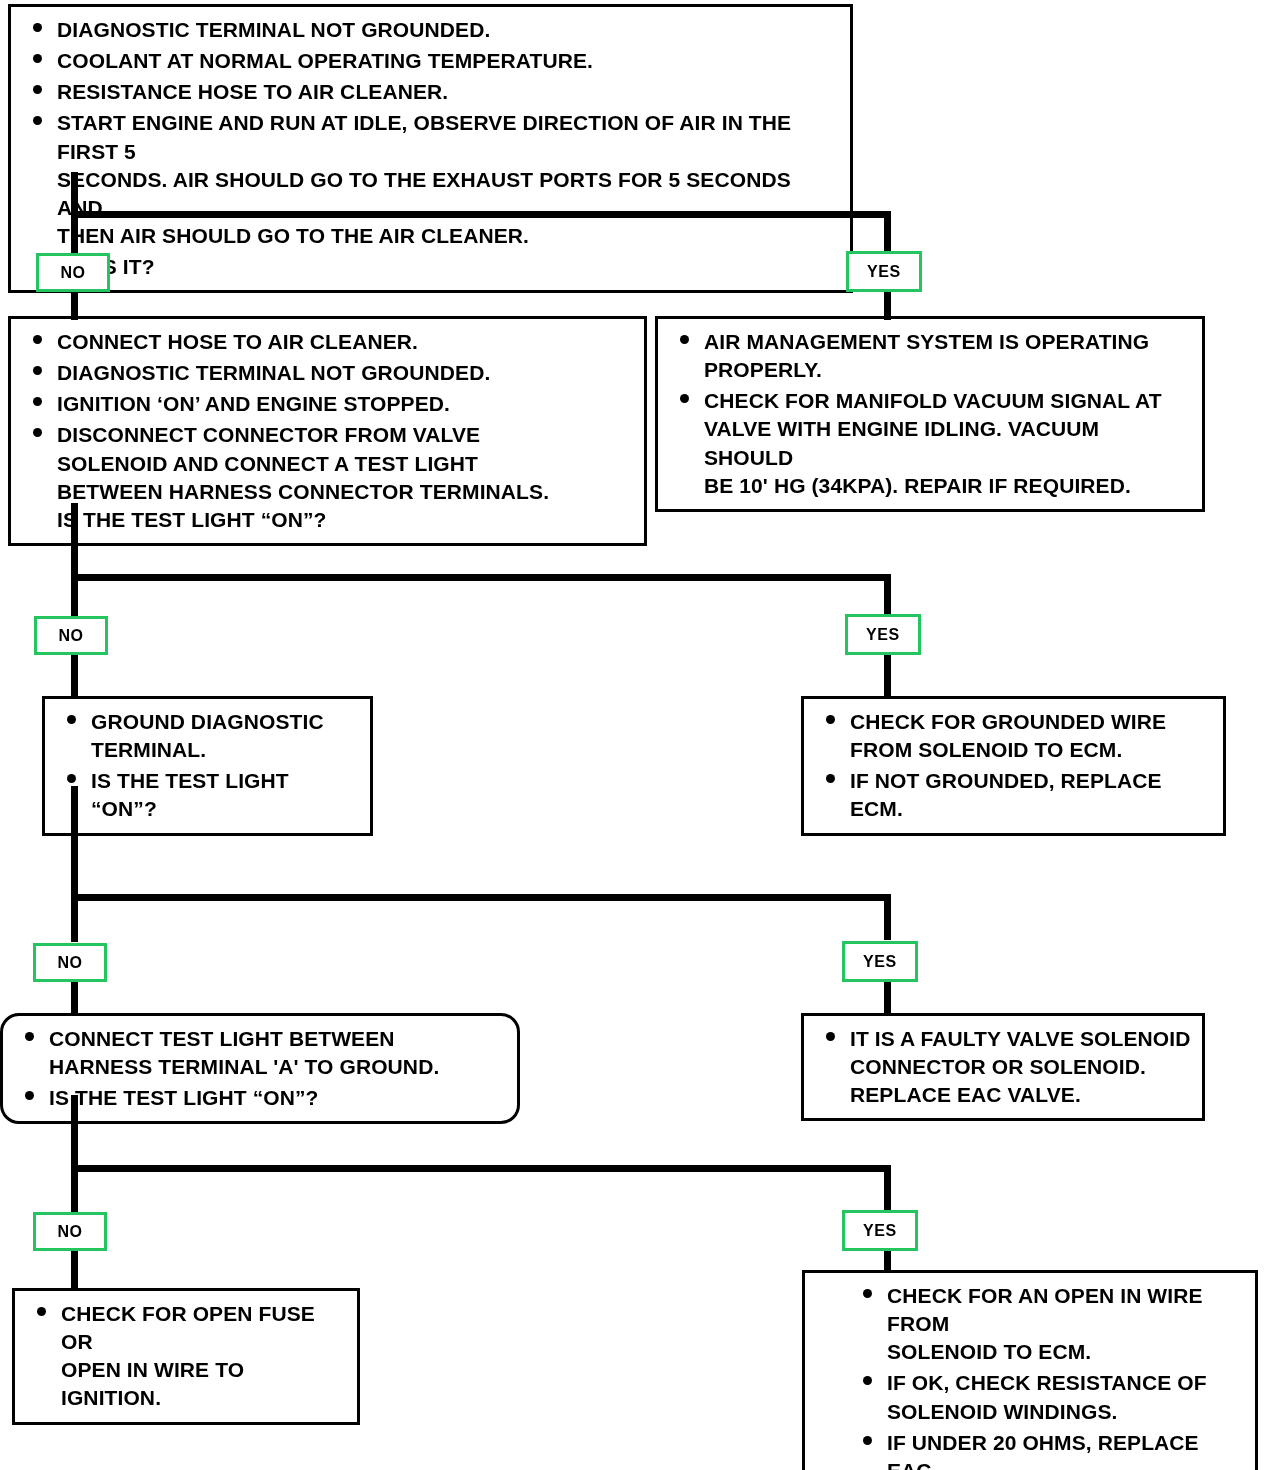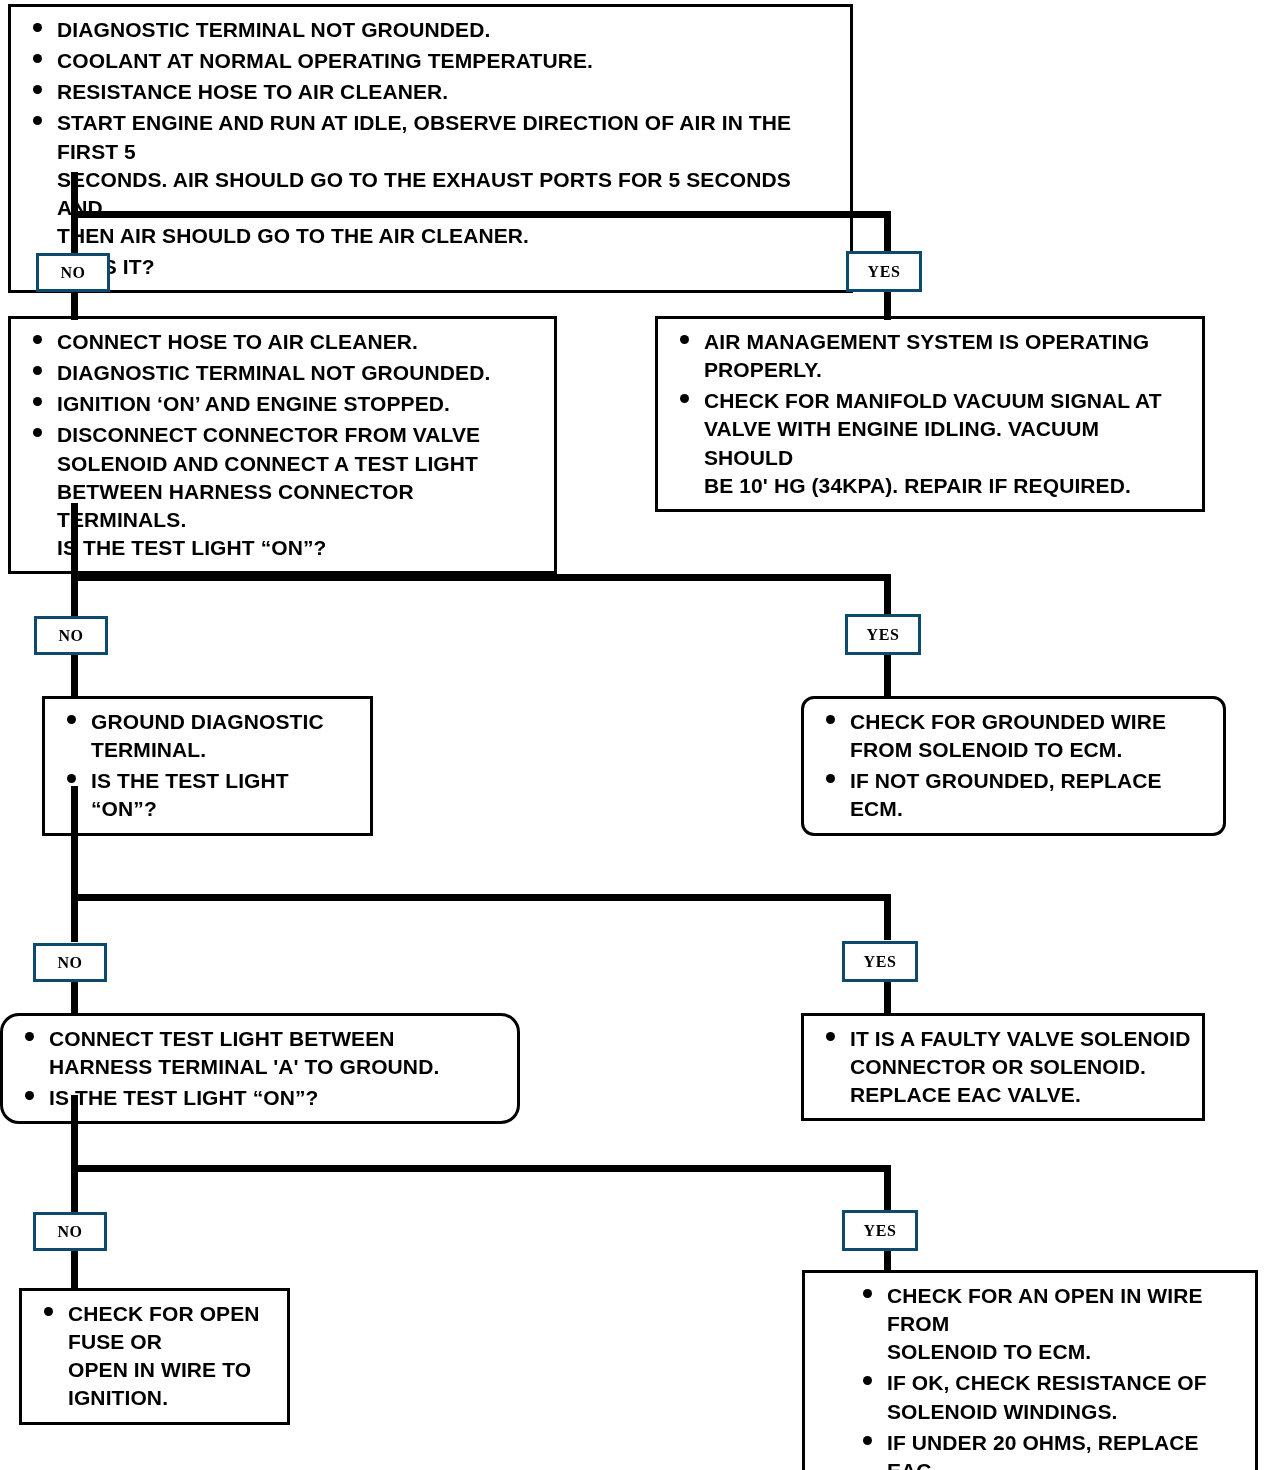--- a/index.html
+++ b/index.html
@@ -48,31 +48,30 @@
     width: 9px;
     height: 9px;
     border-radius: 50%;
     background: #000000;
   }
   .box li.nobullet::before { display: none; }
   
   .label-box {
     position: absolute;
     box-sizing: border-box;
-    border: 3px solid #0c4a6e;
+    border: 3px solid #22c55e;
     background: #ffffff;
     display: flex;
     align-items: center;
     justify-content: center;
     font-size: 16px;
     font-weight: bold;
     letter-spacing: 0.6px;
     color: #000000;
     z-index: 3;
-    font-family: Liberation Serif, serif;
   }
   
   .vline {
     position: absolute;
     background: #000000;
     width: 7px;
     z-index: 1;
   }
   .hline {
     position: absolute;
@@ -102,21 +101,21 @@
   <div class="hline" style="left:71px; top:211px; width:820px;"></div>
   <div class="vline" style="left:71px; top:211px; height:48px;"></div>
   <div class="vline" style="left:884px; top:211px; height:46px;"></div>
 
   <div class="label-box" style="left:36px; top:253px; width:74px; height:39px;">NO</div>
   <div class="label-box" style="left:846px; top:251px; width:76px; height:41px;">YES</div>
 
   <div class="vline" style="left:71px; top:288px; height:32px;"></div>
   <div class="vline" style="left:884px; top:288px; height:32px;"></div>
 
-  <div class="box" style="left:8px; top:316px; width:549px;">
+  <div class="box" style="left:8px; top:316px; width:639px;">
     <ul>
       <li>CONNECT HOSE TO AIR CLEANER.</li>
       <li>DIAGNOSTIC  TERMINAL NOT GROUNDED.</li>
       <li>IGNITION ‘ON’ AND ENGINE STOPPED.</li>
       <li>DISCONNECT CONNECTOR FROM VALVE
 SOLENOID AND CONNECT A TEST LIGHT
 BETWEEN HARNESS CONNECTOR TERMINALS.
 IS THE TEST LIGHT “ON”?</li>
     </ul>
   </div>
@@ -143,21 +142,21 @@
   <div class="vline" style="left:884px; top:651px; height:48px;"></div>
 
   <div class="box" style="left:8px; top:696px; width:331px;margin-left:34px;">
     <ul>
       <li>GROUND DIAGNOSTIC
 TERMINAL.</li>
       <li>IS THE TEST LIGHT “ON”?</li>
     </ul>
   </div>
 
-  <div class="box" style="left:801px; top:696px; width:425px;border-radius:13px;">
+  <div class="box" style="left:801px; top:696px; width:425px;">
     <ul>
       <li>CHECK FOR GROUNDED WIRE
    FROM SOLENOID TO ECM.</li>
       <li>IF NOT GROUNDED, REPLACE ECM.</li>
     </ul>
   </div>
 
   <div class="vline" style="left:71px; top:786px; height:115px;"></div>
   <div class="hline" style="left:71px; top:894px; width:820px;"></div>
   <div class="vline" style="left:71px; top:894px; height:48px;"></div>
@@ -189,21 +188,21 @@
   <div class="hline" style="left:71px; top:1165px; width:820px;"></div>
   <div class="vline" style="left:71px; top:1165px; height:48px;"></div>
   <div class="vline" style="left:884px; top:1165px; height:46px;"></div>
 
   <div class="label-box" style="left:33px; top:1212px; width:74px; height:39px;">NO</div>
   <div class="label-box" style="left:842px; top:1210px; width:76px; height:41px;">YES</div>
 
   <div class="vline" style="left:71px; top:1247px; height:42px;"></div>
   <div class="vline" style="left:884px; top:1247px; height:26px;"></div>
 
-  <div class="box" style="left:19px; top:1288px; width:271px;">
+  <div class="box" style="left:12px; top:1288px; width:348px;">
     <ul>
       <li>CHECK FOR OPEN FUSE OR
 OPEN IN WIRE TO
 IGNITION.</li>
     </ul>
   </div>
 
   <div class="box" style="left:802px; top:1270px; width:456px;padding-left:48px;">
     <ul>
       <li>CHECK FOR AN OPEN IN WIRE FROM

